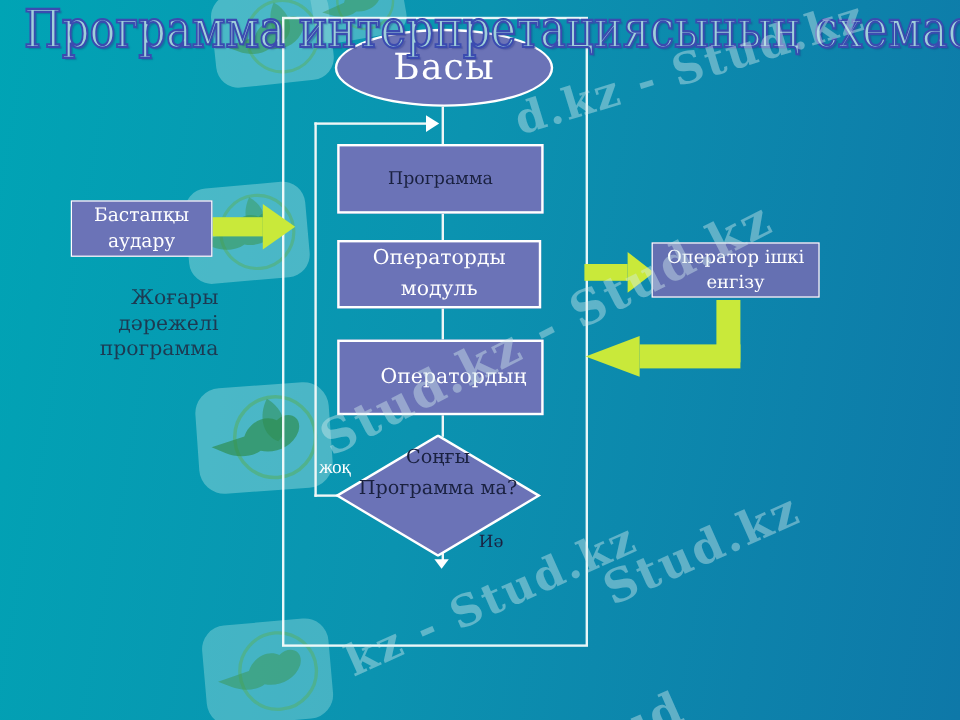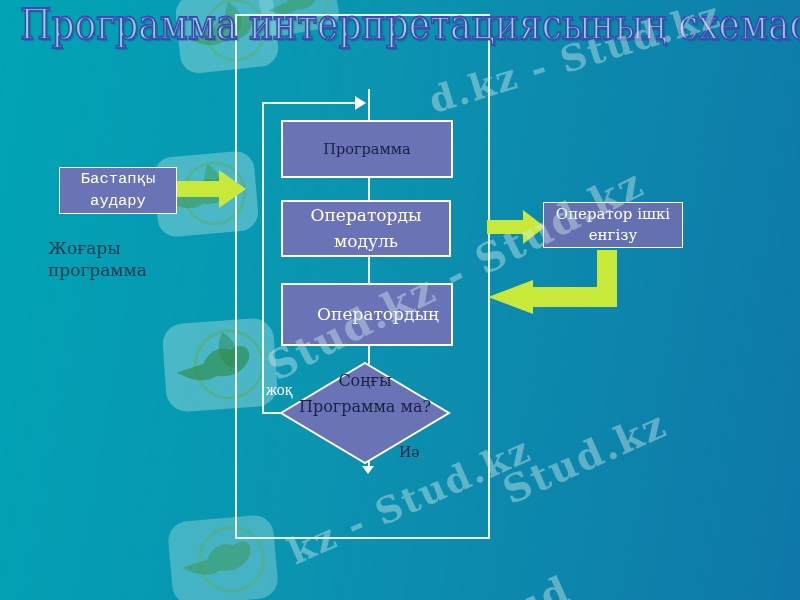--- a/index.html
+++ b/index.html
@@ -84,20 +84,23 @@
   <div class="line" style="left:262px;top:102px;width:95px;height:2px;"></div>
   <div class="arr-r" style="left:355px;top:96px;"></div>
   <div class="line" style="left:262px;top:102px;width:2px;height:312px;"></div>
   <div class="line" style="left:262px;top:412px;width:24px;height:2px;"></div>
   <div class="line" style="left:368px;top:178px;width:2px;height:22px;"></div>
   <div class="line" style="left:368px;top:257px;width:2px;height:26px;"></div>
   <div class="line" style="left:368px;top:346px;width:2px;height:18px;"></div>
   <div class="line" style="left:368px;top:461px;width:2px;height:8px;"></div>
   <div class="arr-d" style="left:362px;top:466px;"></div>
 
+  <div class="shape ellipse white-t" style="left:279px;top:24px;width:182px;height:65px;font-size:30px;letter-spacing:1px;">
+    <span>Басы</span>
+  </div>
 
   <div class="shape" style="left:281px;top:120px;width:172px;height:58px;font-size:14.5px;line-height:1.55;color:#1a2140;">
     <span>Программа</span>
   </div>
 
   <div class="shape white-t" style="left:281px;top:200px;width:170px;height:57px;font-size:17px;line-height:1.5;">
     <span>Операторды</span>
     <span>модуль</span>
   </div>
 
@@ -110,26 +113,27 @@
   </svg>
   <div class="abs dark-t" style="left:279px;top:368px;width:172px;z-index:21;text-align:center;font-size:16px;line-height:1.6;">
     <div>Соңғы</div>
     <div>Программа ма?</div>
   </div>
 
 
   <div class="lbl white-t" style="left:266px;top:381px;font-size:16px;font-family:Liberation Serif, serif;">жоқ</div>
   <div class="lbl dark-t" style="left:399px;top:444px;font-size:14px;">Иә</div>
 
-  <div class="shape white-t" style="left:59px;top:167px;width:118px;height:47px;border-width:1.5px;font-size:15.5px;line-height:1.4;font-family:Liberation Mono, monospace;">
+  <div class="shape white-t" style="left:59px;top:167px;width:118px;height:47px;border-width:1.5px;font-size:15.5px;line-height:1.4;">
     <span>Бастапқы</span>
     <span>аудару</span>
   </div>
-  <div class="abs" style="left:48px;top:238px;width:134px;z-index:20;text-align:left;font-size:17px;line-height:1.27;color:#1d3a52;">
+  <div class="abs" style="left:48px;top:238px;width:134px;z-index:20;text-align:right;font-size:17px;line-height:1.27;color:#1d3a52;">
     <div>Жоғары</div>
+    <div>дәрежелі</div>
     <div>программа</div>
   </div>
 
   <div class="ybar" style="left:177px;top:181px;width:42px;height:16px;"></div>
   <div class="yhead-r" style="left:219px;top:170px;"></div>
 
   <div class="shape white-t" style="left:543px;top:202px;width:140px;height:46px;border-width:1.5px;background:#6570b2;font-size:15px;line-height:1.4;">
     <span>Оператор ішкі</span>
     <span>енгізу</span>
   </div>

